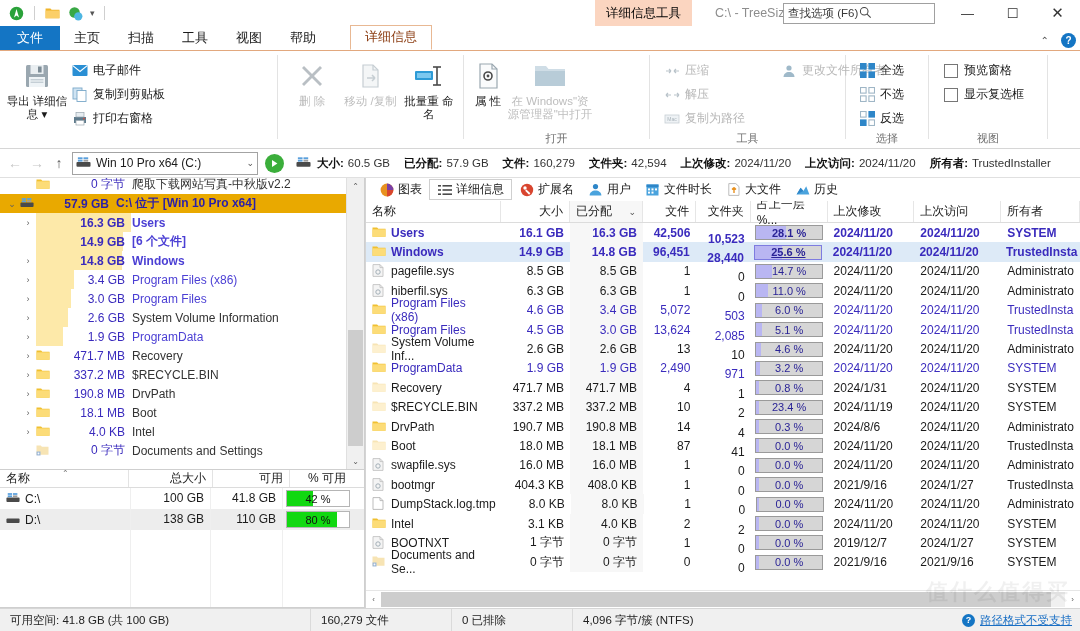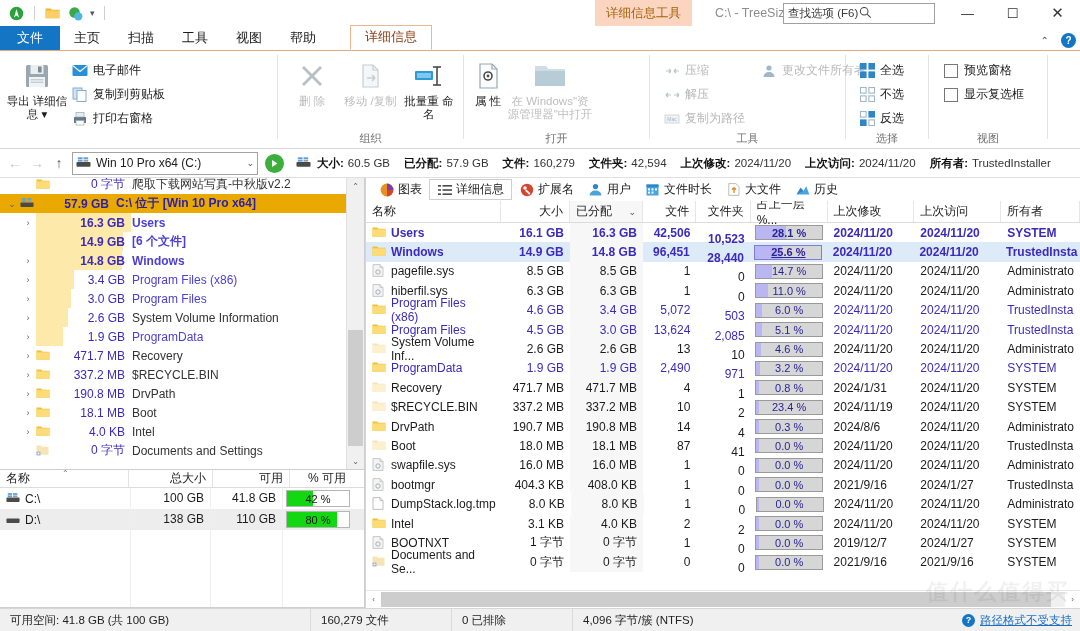--- a/index.html
+++ b/index.html
@@ -12,21 +12,21 @@
   }
   .app{width:1080px;height:631px;position:relative;display:flex;flex-direction:column;background:#fff;}
 
   
   .titlebar{height:26px;display:flex;align-items:center;position:relative;background:#fff;}
   .qat{display:flex;align-items:center;gap:6px;padding-left:8px;height:26px;}
   .qat-ico{width:17px;height:17px;display:flex;align-items:center;justify-content:center;}
   .sep-v{width:1px;height:14px;background:#cfcfcf;margin:0 3px;}
   .qat-caret{font-size:9px;color:#555;}
   .ctx-tab-title{position:absolute;left:595px;top:0;height:38px;line-height:26px;background:#fbd5c0;
-     color:#a16207;padding:0 11px;font-size:12.5px;white-space:nowrap;}
+     color:#000000;padding:0 11px;font-size:12.5px;white-space:nowrap;}
   .wintitle{position:absolute;left:715px;top:0;height:26px;line-height:26px;color:#8d8d8d;font-size:12.5px;}
   .searchbox{position:absolute;right:145px;top:3px;width:142px;height:19px;border:1px solid #a0a0a0;background:#fff;
      display:flex;align-items:center;padding:0 4px;}
   .searchbox span{font-size:11.5px;color:#3a3a3a;flex:1;}
   .win-btns{position:absolute;right:0;top:0;height:26px;display:flex;}
   .win-btn{width:45px;height:26px;display:flex;align-items:center;justify-content:center;color:#333;font-size:13px;}
   .win-btn.close{font-size:15px;}
 
   
   .ribbon-tabs{height:24px;display:flex;align-items:flex-end;position:relative;background:#fff;}
@@ -309,21 +309,20 @@
                 <rect x="2" y="8" width="18" height="9" rx="1" fill="#2e9bd6"></rect>
                 <rect x="4" y="10" width="14" height="5" fill="#7cc8ef"></rect>
                 <line x1="24" y1="4" x2="24" y2="22" stroke="#4a4a4a" stroke-width="1.6"></line>
                 <line x1="20" y1="4" x2="28" y2="4" stroke="#4a4a4a" stroke-width="1.6"></line>
                 <line x1="20" y1="22" x2="28" y2="22" stroke="#4a4a4a" stroke-width="1.6"></line>
               </svg>
           </span>
           <span class="lbl">批量重 命名</span>
         </div>
       </div>
-      <div class="rgroup-label">组织</div>
     </div>
     <div class="rgroup-div"></div>
 
     <div class="rgroup" style="width:185px">
       <div class="rgroup-inner" style="gap:0">
         <div class="bigbtn" style="width:36px">
           <span class="glyph">
             <svg width="27" height="28" viewBox="0 0 27 28">
                 <path d="M5 2h12l5 5v19H5z" fill="#fafbfc" stroke="#9aa7b0" stroke-width="1.2"></path>
                 <path d="M17 2v5h5" fill="none" stroke="#9aa7b0" stroke-width="1.2"></path>
@@ -341,21 +340,21 @@
               </svg>
           </span>
           <span class="lbl">在 Windows"资 源管理器"中打开</span>
         </div>
       </div>
       <div class="rgroup-label">打开</div>
     </div>
     <div class="rgroup-div"></div>
 
     <div class="rgroup" style="width:195px">
-      <div class="rgroup-inner" style="gap:8px;padding-left:10px">
+      <div class="rgroup-inner" style="gap:28px;padding-left:10px">
         <div class="smallcol">
           <div class="smallbtn dis">
             <span class="si">
               <svg width="15" height="12" viewBox="0 0 15 12">
                   <path d="M1 6h5m0 0L4 4m2 2L4 8" stroke="#b9c3ca" stroke-width="1.2" fill="none"></path>
                   <path d="M14 6H9m0 0 2-2M9 6l2 2" stroke="#b9c3ca" stroke-width="1.2" fill="none"></path>
                 </svg>
             </span>
             <span>压缩</span>
           </div>

